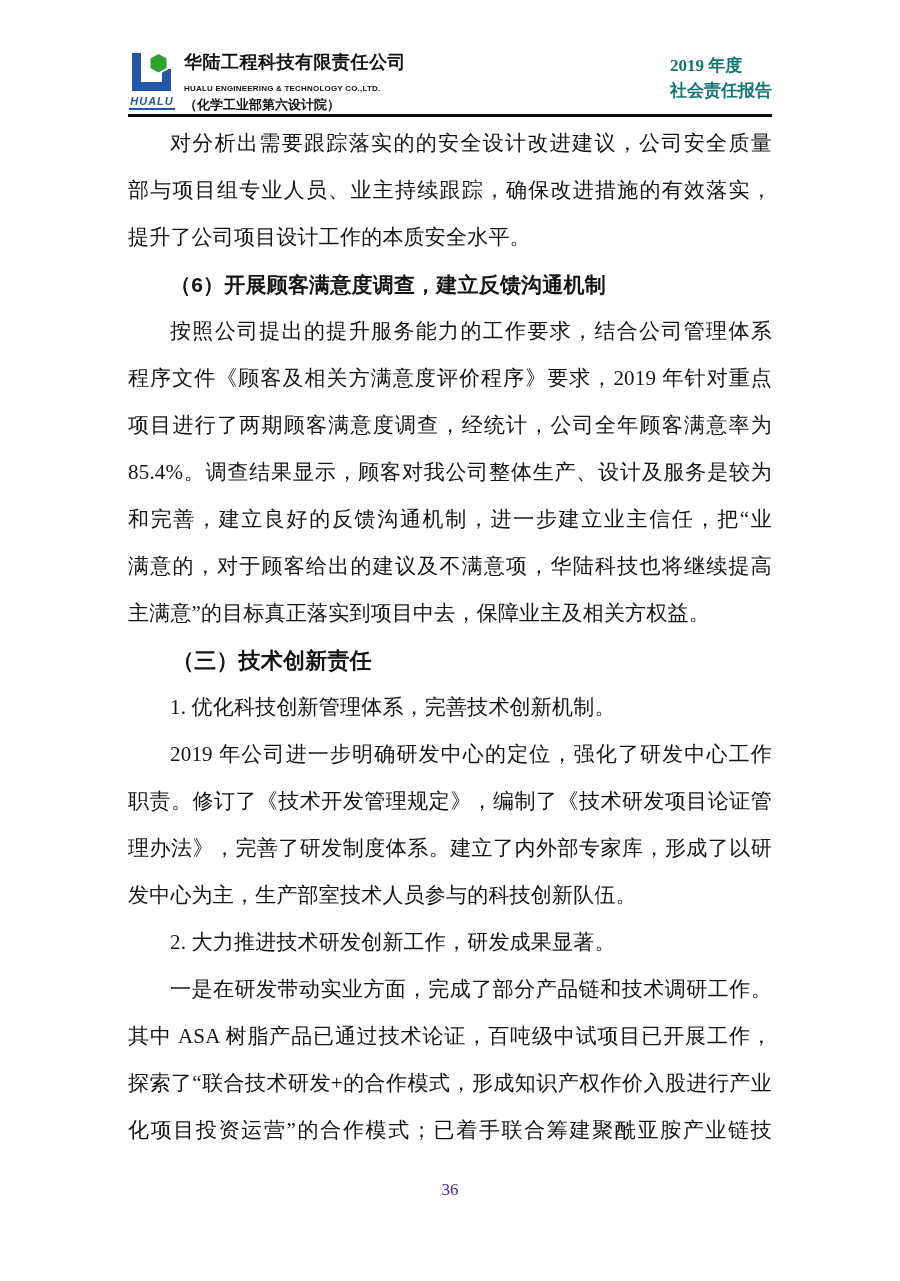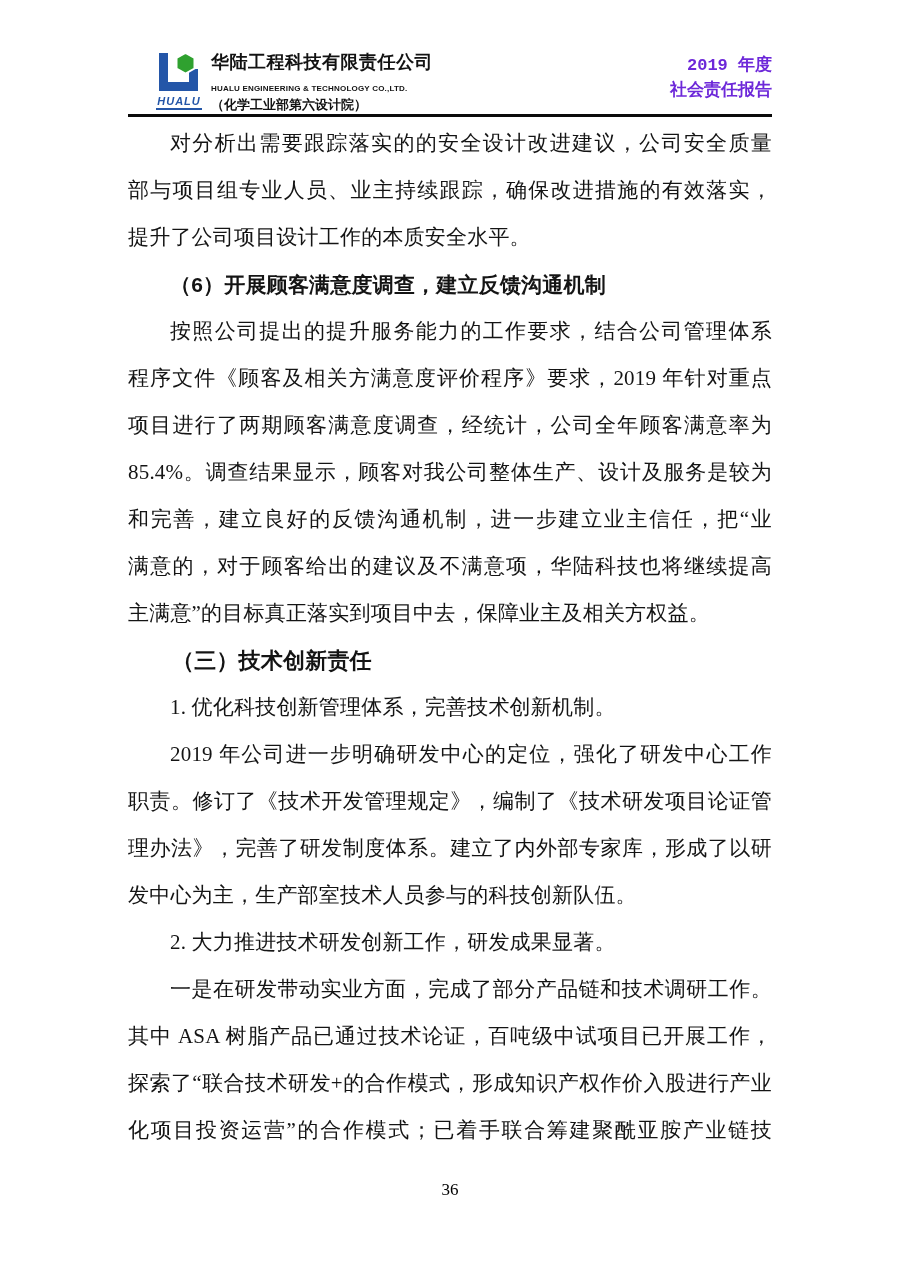--- a/index.html
+++ b/index.html
@@ -18,43 +18,42 @@
   .header {
     position: absolute;
     left: 128px;
     top: 52px;
     width: 644px;
     display: flex;
     justify-content: space-between;
     align-items: flex-start;
   }
   .logo-wrap { display: flex; align-items: flex-start; gap: 8px; }
-  .logo-mark { display: flex; flex-direction: column; align-items: center; width: 48px; margin-left: 27px; }
+  .logo-mark { display: flex; flex-direction: column; align-items: center; width: 48px; }
   .hualu-word {
     font-family: "Liberation Sans", "DejaVu Sans", sans-serif;
     font-weight: bold;
     font-style: italic;
     font-size: 11px;
     letter-spacing: 1px;
     color: #2456a8;
     border-bottom: 2px solid #2456a8;
     padding: 0 1px 1px 1px;
     margin-top: 1px;
   }
   .company { display: flex; flex-direction: column; font-family: "Liberation Sans", "DejaVu Sans", sans-serif; justify-content: center; }
   .company-cn { font-size: 18px; font-weight: bold; letter-spacing: 0.5px; line-height: 21px; color: #121212; }
   .company-en { font-size: 8px;  font-weight: bold; letter-spacing: 0.2px; line-height: 10px; margin-top: 11px; color: #121212; }
   .company-note { font-size: 13px; font-weight: bold; line-height: 16px; margin-top: 3px; color: #121212; }
   .report-meta {
-    text-align: right;
-    font-family: Liberation Mono, monospace;
+    font-family: Liberation Serif, serif;
     font-weight: bold;
     font-size: 17px;
     line-height: 25px;
-    color: #6d28d9;
+    color: #0f766e;
     padding-top: 1px;
   }
   .rule {
     position: absolute;
     left: 128px;
     width: 644px;
     top: 114px;
     height: 3px;
     background: #0a0a0a;
   }
@@ -84,21 +83,21 @@
   .block.h2 .line { font-size: 22px; }
 
   
   .footer {
     position: absolute;
     left: 0;
     width: 900px;
     top: 1180px;
     text-align: center;
     font-size: 17px;
-    color: #000000;
+    color: #4c1d95;
   }
 </style>
 </head>
 <body>
 
 <div class="page">
 
   <div class="header">
     <div class="logo-wrap">
       <div class="logo-mark">

